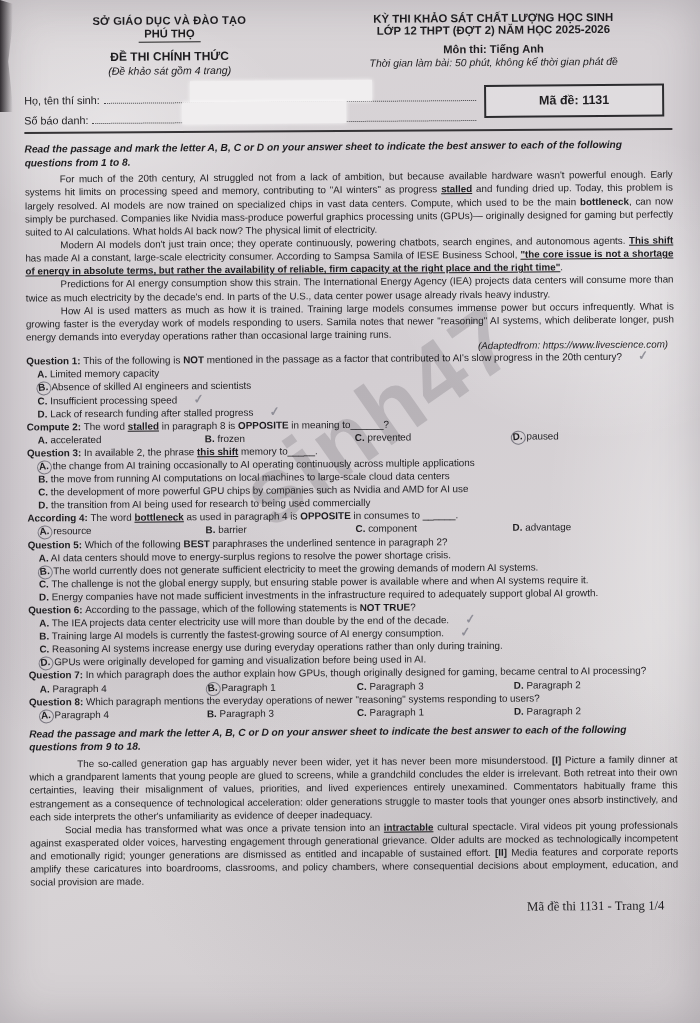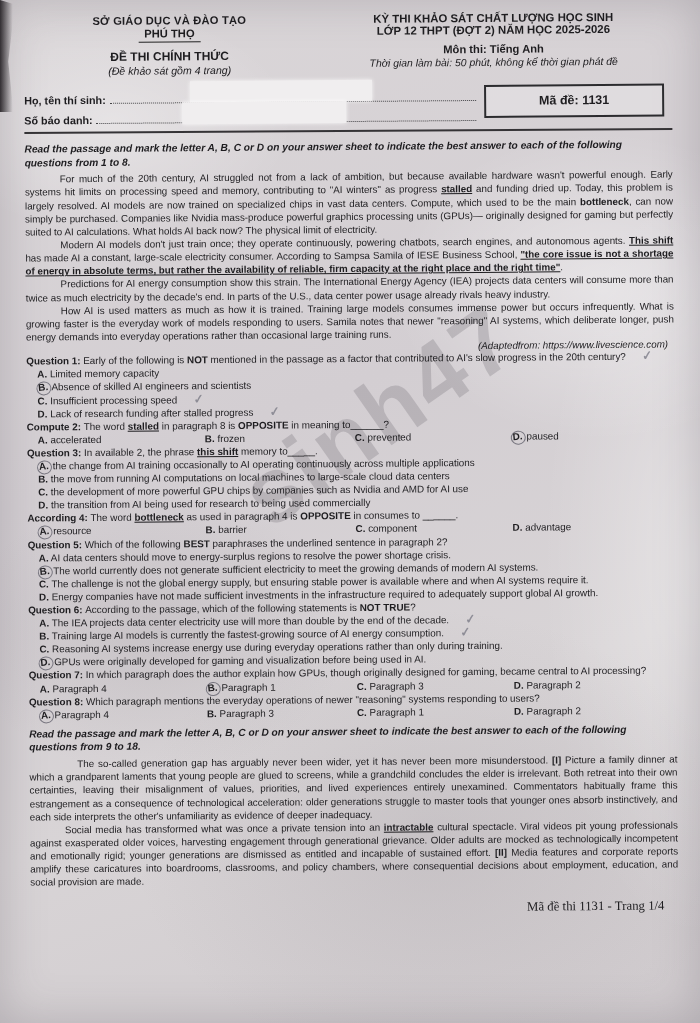--- a/index.html
+++ b/index.html
@@ -44,21 +44,21 @@
   .h-left .l1{font-size:11.2px;font-weight:bold;letter-spacing:.2px;}
   .h-left .l2{font-size:11.2px;font-weight:bold;margin-top:1px;}
   .h-left .l2 span{display:inline-block;border-bottom:1.6px solid #222;padding:0 6px 2px;}
   .h-left .l3{font-size:12px;font-weight:bold;margin-top:7px;}
   .h-left .l4{font-size:10.6px;font-style:italic;margin-top:1px;}
   .h-right .l1,.h-right .l2{font-size:11.4px;font-weight:bold;}
   .h-right .l3{font-size:11.2px;font-weight:bold;margin-top:7px;}
   .h-right .l4{font-size:10.4px;font-style:italic;margin-top:2px;}
   .candidate{position:relative;margin-top:9px;height:44px;}
   .cand-row{position:relative;display:flex;align-items:flex-end;height:20px;width:452px;}
-  .cand-row .lbl{font-size:10.8px;font-weight:bold;white-space:nowrap;padding-right:4px;}
+  .cand-row .lbl{font-size:10.8px;font-weight:normal;white-space:nowrap;padding-right:4px;}
   .cand-row .dots{flex:1;border-bottom:1.8px dotted #454547;margin-bottom:2px;}
   .redact{position:absolute;background:#f0eeef;box-shadow:0 0 4px rgba(255,255,255,.8);}
   .redact-1{left:166px;top:-4px;width:182px;height:21px;}
   .redact-2{left:158px;top:-3px;width:164px;height:22px;}
   .code-box{
     position:absolute;right:8px;top:2px;width:176px;padding:7px 0 8px;
     border:2px solid #2b2b2e;text-align:center;
     font-size:12.5px;font-weight:bold;background:rgba(235,232,234,.45);
   }
   .divider{border-bottom:2.4px solid #353336;margin-top:2px;transform:rotate(.1deg);}
@@ -132,21 +132,21 @@
       <div>
         <p class="para ind1"><span>For much of the 20th century, AI struggled not from a lack of ambition, but because available hardware wasn't powerful enough. Early systems hit limits on processing speed and memory, contributing to "AI winters" as progress </span><span class="b u">stalled</span><span> and funding dried up. Today, this problem is largely resolved. AI models are now trained on specialized chips in vast data centers. Compute, which used to be the main </span><span class="b">bottleneck</span><span>, can now simply be purchased. Companies like Nvidia mass-produce powerful graphics processing units (GPUs)— originally designed for gaming but perfectly suited to AI calculations. What holds AI back now? The physical limit of electricity.</span></p>
         <p class="para ind1"><span>Modern AI models don't just train once; they operate continuously, powering chatbots, search engines, and autonomous agents. </span><span class="b u">This shift</span><span> has made AI a constant, large-scale electricity consumer. According to Sampsa Samila of IESE Business School, </span><span class="b u">"the core issue is not a shortage of energy in absolute terms, but rather the availability of reliable, firm capacity at the right place and the right time"</span><span>.</span></p>
         <p class="para ind1"><span>Predictions for AI energy consumption show this strain. The International Energy Agency (IEA) projects data centers will consume more than twice as much electricity by the decade's end. In parts of the U.S., data center power usage already rivals heavy industry.</span></p>
         <p class="para ind1"><span>How AI is used matters as much as how it is trained. Training large models consumes immense power but occurs infrequently. What is growing faster is the everyday work of models responding to users. Samila notes that newer "reasoning" AI systems, which deliberate longer, push energy demands into everyday operations rather than occasional large training runs.</span></p>
         <p class="source">(Adaptedfrom:  https://www.livescience.com)</p>
       </div>
 
       <div id="questions1">
           <div class="question">
-            <p class="stem"><span class="b">Question 1: </span><span>Early of the following is </span><span class="b">NOT</span><span> mentioned in the passage as a factor that contributed to AI's slow progress in the 20th century?</span><span class="check">✓</span></p>
+            <p class="stem"><span class="b">Question 1: </span><span>This of the following is </span><span class="b">NOT</span><span> mentioned in the passage as a factor that contributed to AI's slow progress in the 20th century?</span><span class="check">✓</span></p>
             <div class="opts-list">
               <div class="opt"><span class="letter">A.</span> Limited memory capacity</div>
               <div class="opt"><span class="letter circ">B.</span> Absence of skilled AI engineers and scientists</div>
               <div class="opt"><span class="letter">C.</span> Insufficient processing speed<span class="check">✓</span></div>
               <div class="opt"><span class="letter">D.</span> Lack of research funding after stalled progress<span class="check">✓</span></div>
             </div>
           </div>
           <div class="question">
             <p class="stem"><span class="b">Compute 2: </span><span>The word </span><span class="b u">stalled</span><span> in paragraph 8 is </span><span class="b">OPPOSITE</span><span> in meaning to______?</span></p>
             <div class="opts-row">

